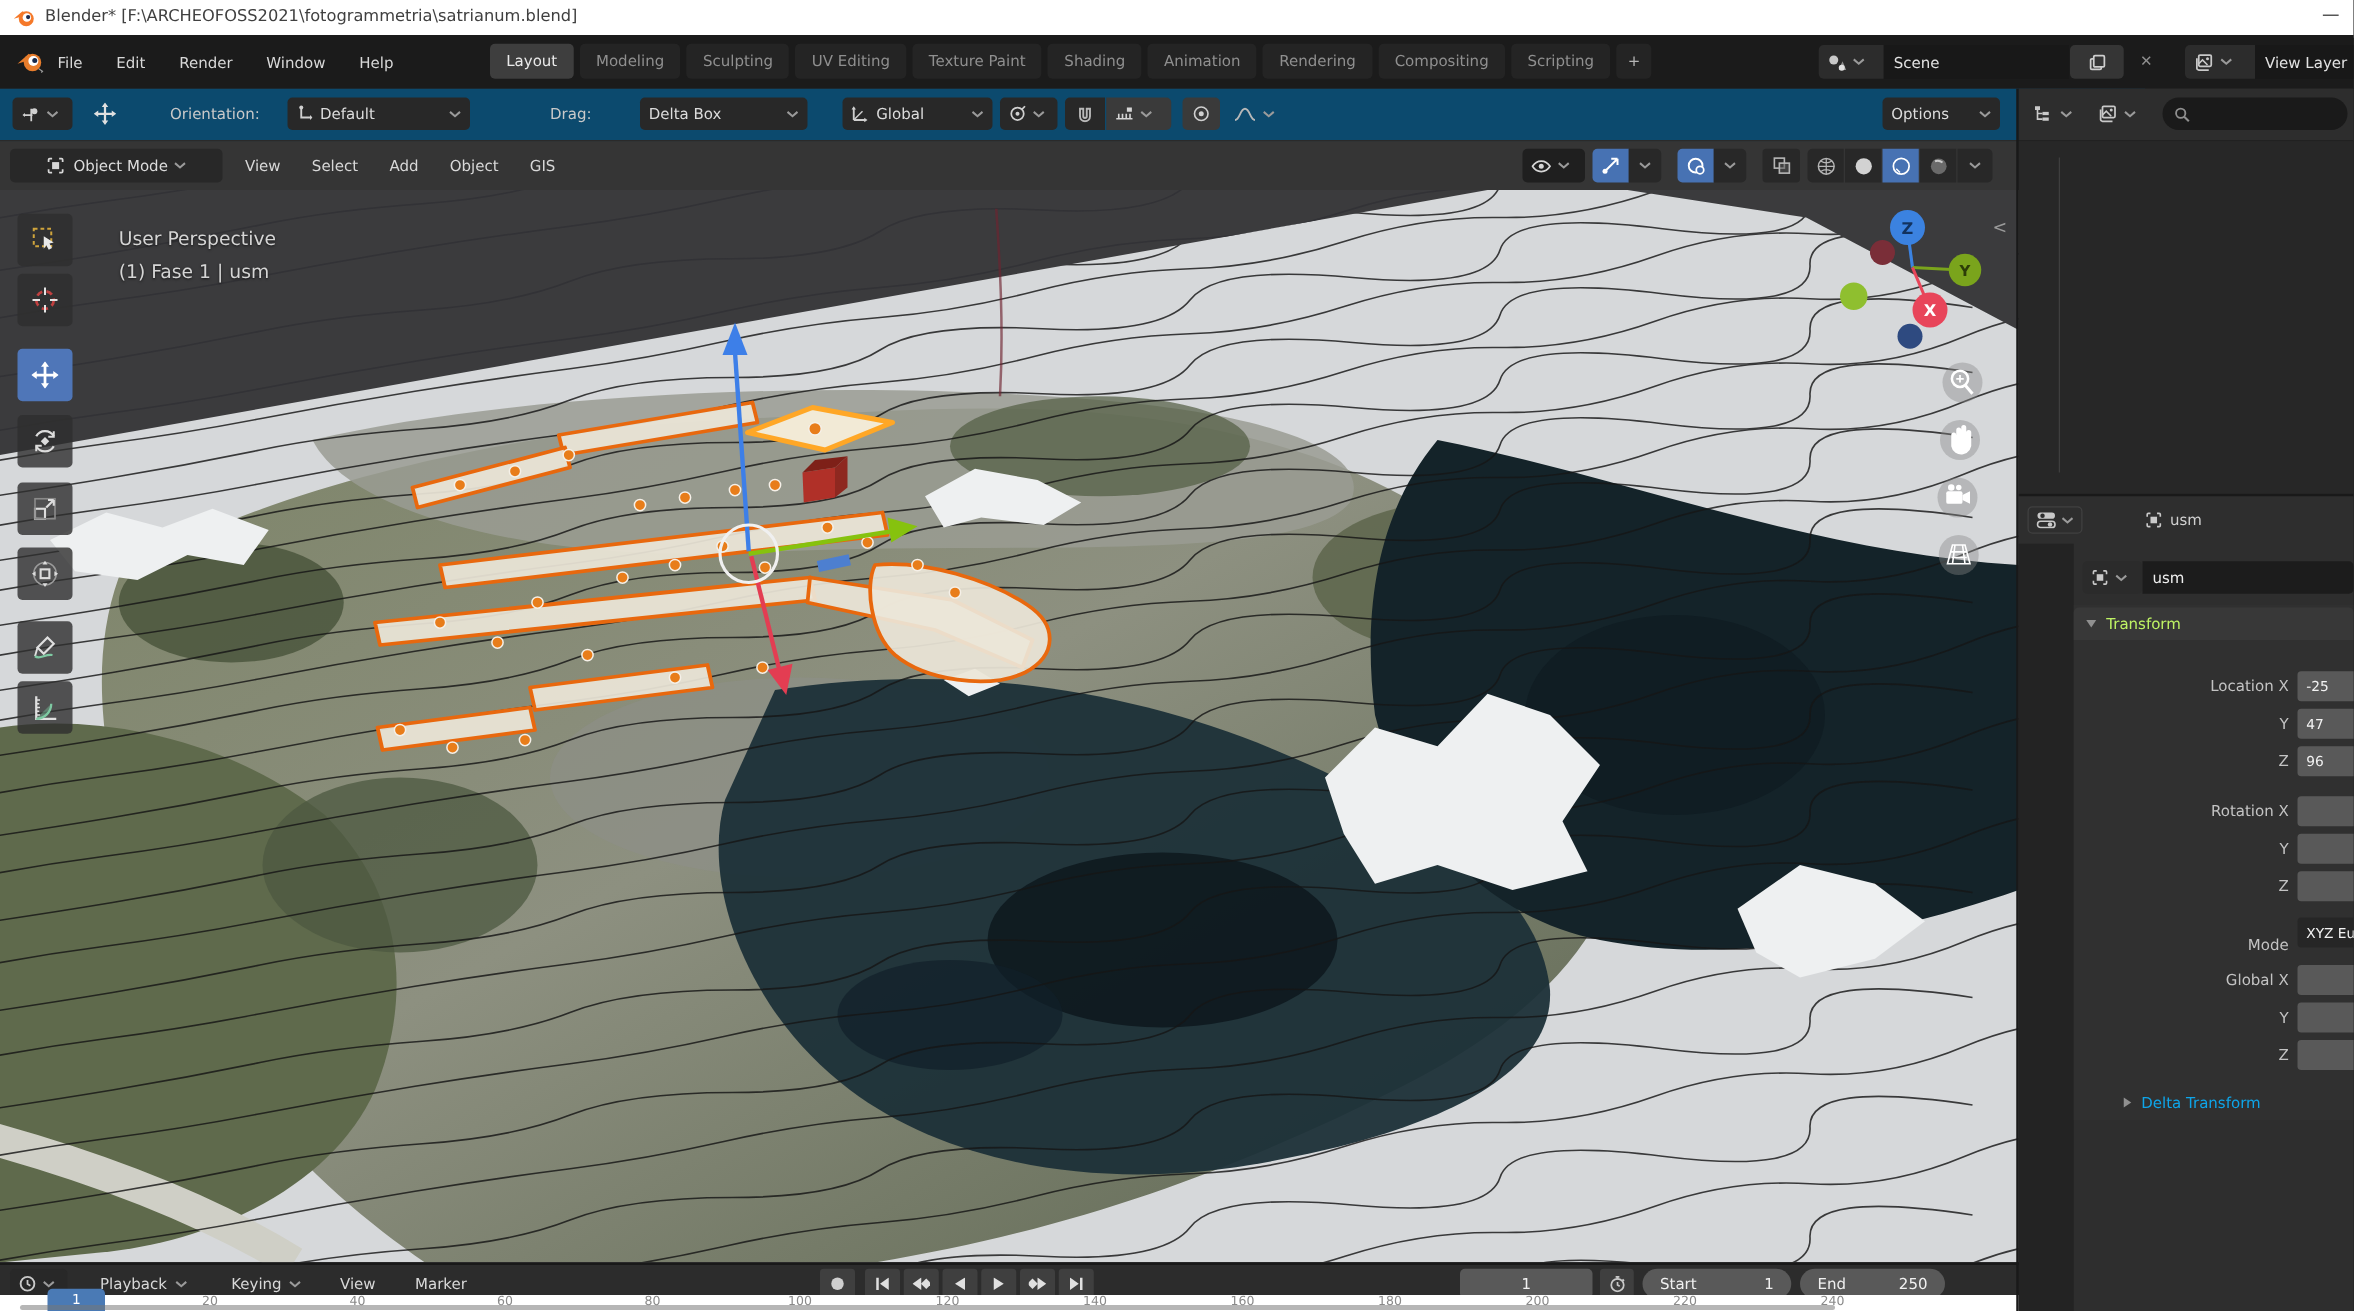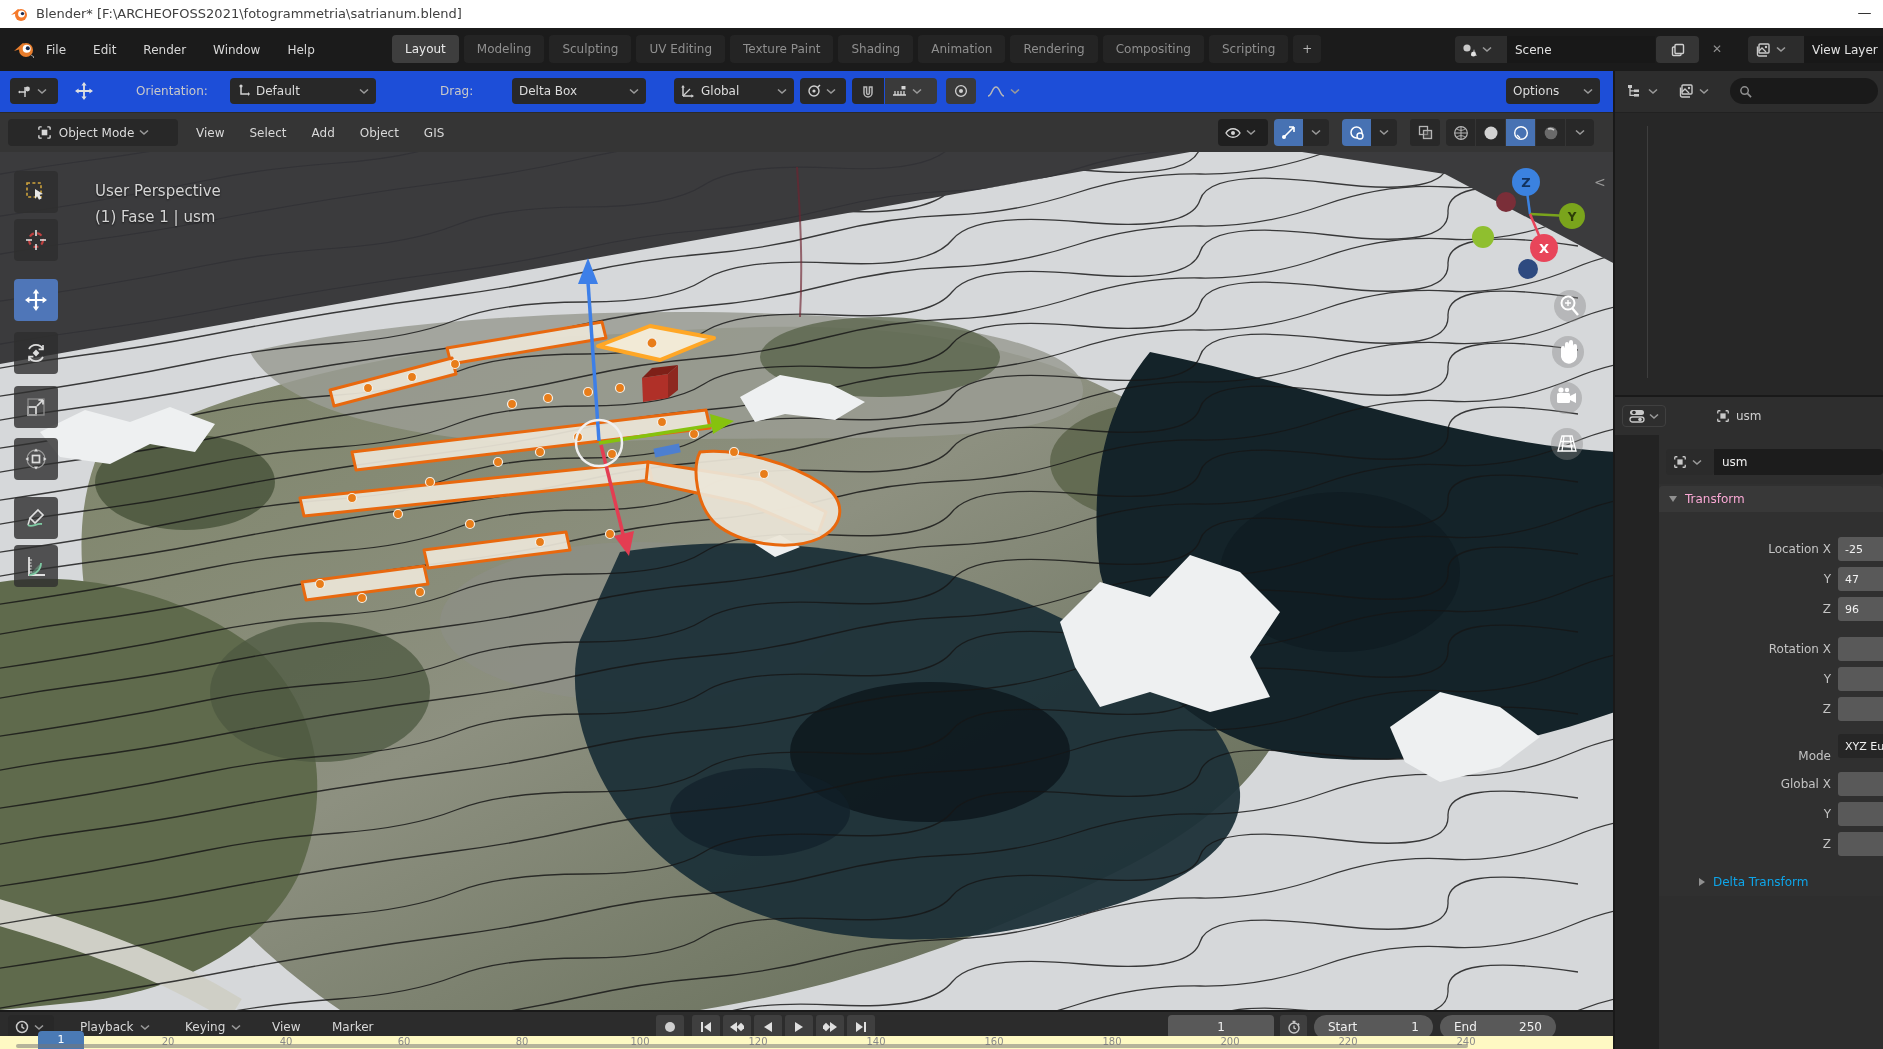--- a/index.html
+++ b/index.html
@@ -164,21 +164,21 @@
         </svg>
       <svg class="chev" width="10" height="7" style="color:#9a9a9a">
           <use href="#i-chev"></use>
         </svg>
     </div>
     <div class="abs field" style="left:1804px;top:8px;width:120px;height:27px;background:#181818">
       <span>View Layer</span>
     </div>
   </div>
 
-  <div class="abs" style="left:0;top:71px;width:1716px;height:41px;background:#1d4ed8;border-bottom:1px solid #2a2a2a">
+  <div class="abs" style="left:0;top:71px;width:1716px;height:41px;background:#0c4a6e;border-bottom:1px solid #2a2a2a">
     <div class="btn" style="left:10px;top:7px;width:48px">
       <svg width="15" height="15" viewBox="0 0 15 15">
           <path d="M2 8h7M8 3v10" stroke="#d0d0d0" stroke-width="1.4"></path>
           <circle cx="10.5" cy="5" r="2.4" fill="#d0d0d0"></circle>
           <path d="M1 8l2-1.6v3.2Z" fill="#d0d0d0"></path>
         </svg>
       <svg class="chev" width="10" height="7" style="color:#9a9a9a">
           <use href="#i-chev"></use>
         </svg>
     </div>
@@ -667,21 +667,21 @@
           <use href="#i-chev"></use>
         </svg>
     </div>
     <div class="abs field" style="left:99px;top:52px;width:169px;height:26px;background:#1c1c1c;border-radius:0 4px 4px 0">
       <span style="color:#efefef">usm</span>
     </div>
 
     <div class="abs" style="left:44px;top:87px;width:224px;height:412px;background:#303030"></div>
     <div class="abs flexc" style="left:44px;top:89px;width:224px;height:26px;gap:8px;padding-left:10px;box-sizing:border-box;background:#383838;border-radius:4px 4px 0 0">
       <span class="tri-d"></span>
-      <span style="color:#f9a8d4">Transform</span>
+      <span style="color:#bef264">Transform</span>
     </div>
 
     <div class="plabel" style="left:44px;top:141px">Location X</div>
     <div class="pfield" style="left:223px;top:140px">
         <span>-25</span>
       </div>
     <div class="plabel" style="left:44px;top:171px">Y</div>
     <div class="pfield" style="left:223px;top:170px">
         <span>47</span>
       </div>
@@ -791,21 +791,21 @@
     <div class="pill" style="left:1314px;top:3px;width:119px;padding:0 14px;justify-content:space-between">
       <span>Start</span>
       <span>1</span>
     </div>
     <div class="pill" style="left:1440px;top:3px;width:116px;padding:0 14px;justify-content:space-between">
       <span>End</span>
       <span>250</span>
     </div>
   </div>
 
-  <div class="abs" style="left:0;top:1036px;width:1615px;height:13px;background:#fef9c3">
+  <div class="abs" style="left:0;top:1036px;width:1615px;height:13px;background:#ffffff">
     <span class="tick" style="left:151px">20</span>
     <span class="tick" style="left:269px">40</span>
     <span class="tick" style="left:387px">60</span>
     <span class="tick" style="left:505px">80</span>
     <span class="tick" style="left:623px">100</span>
     <span class="tick" style="left:741px">120</span>
     <span class="tick" style="left:859px">140</span>
     <span class="tick" style="left:977px">160</span>
     <span class="tick" style="left:1095px">180</span>
     <span class="tick" style="left:1213px">200</span>

